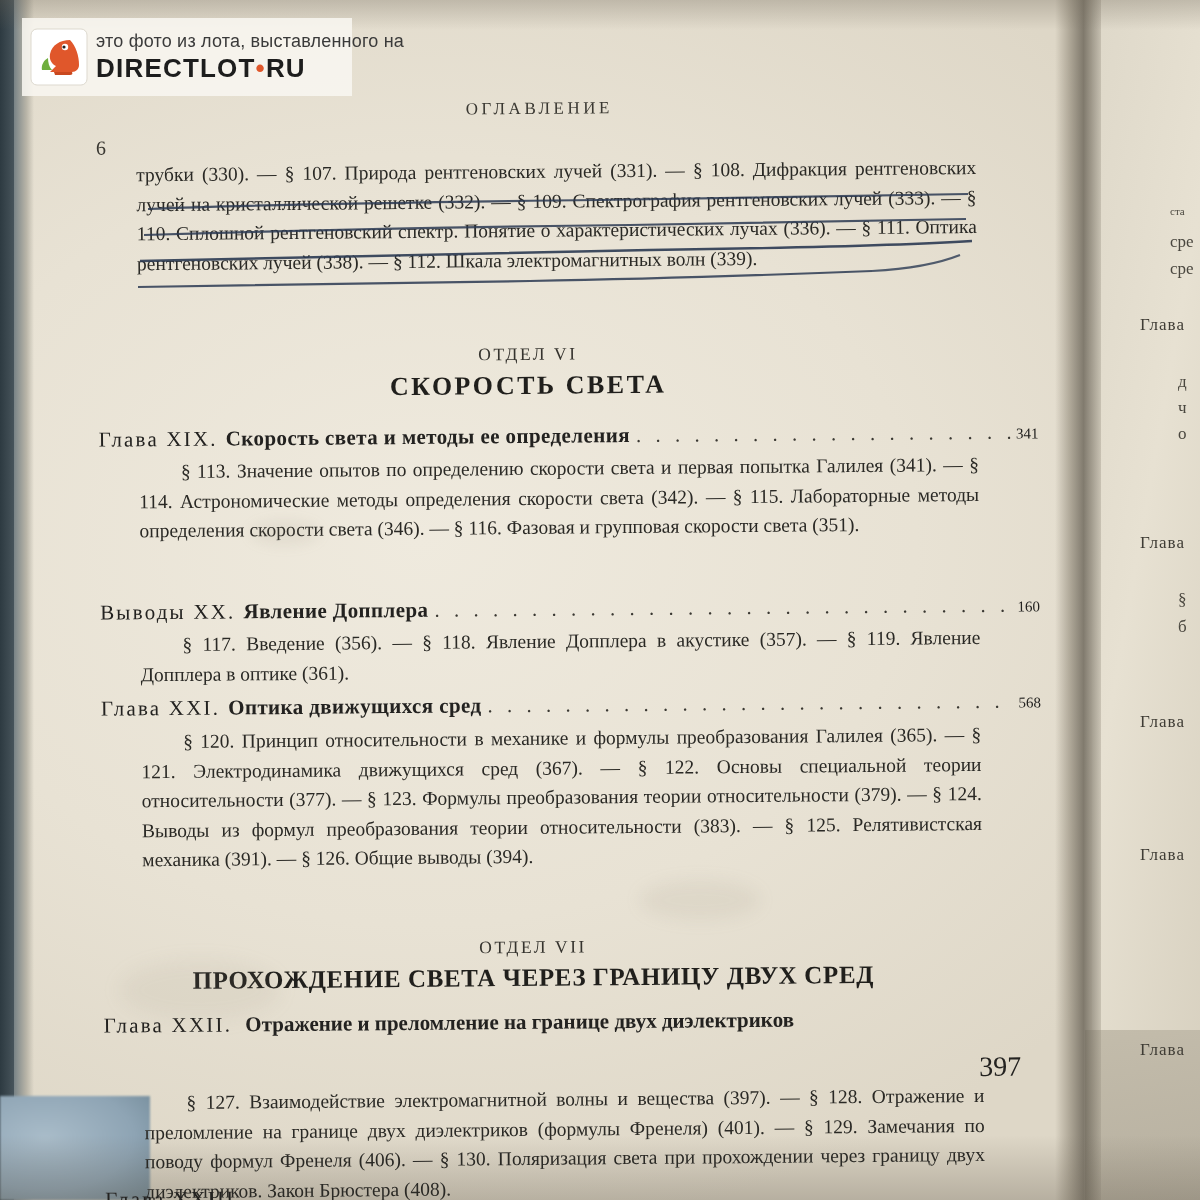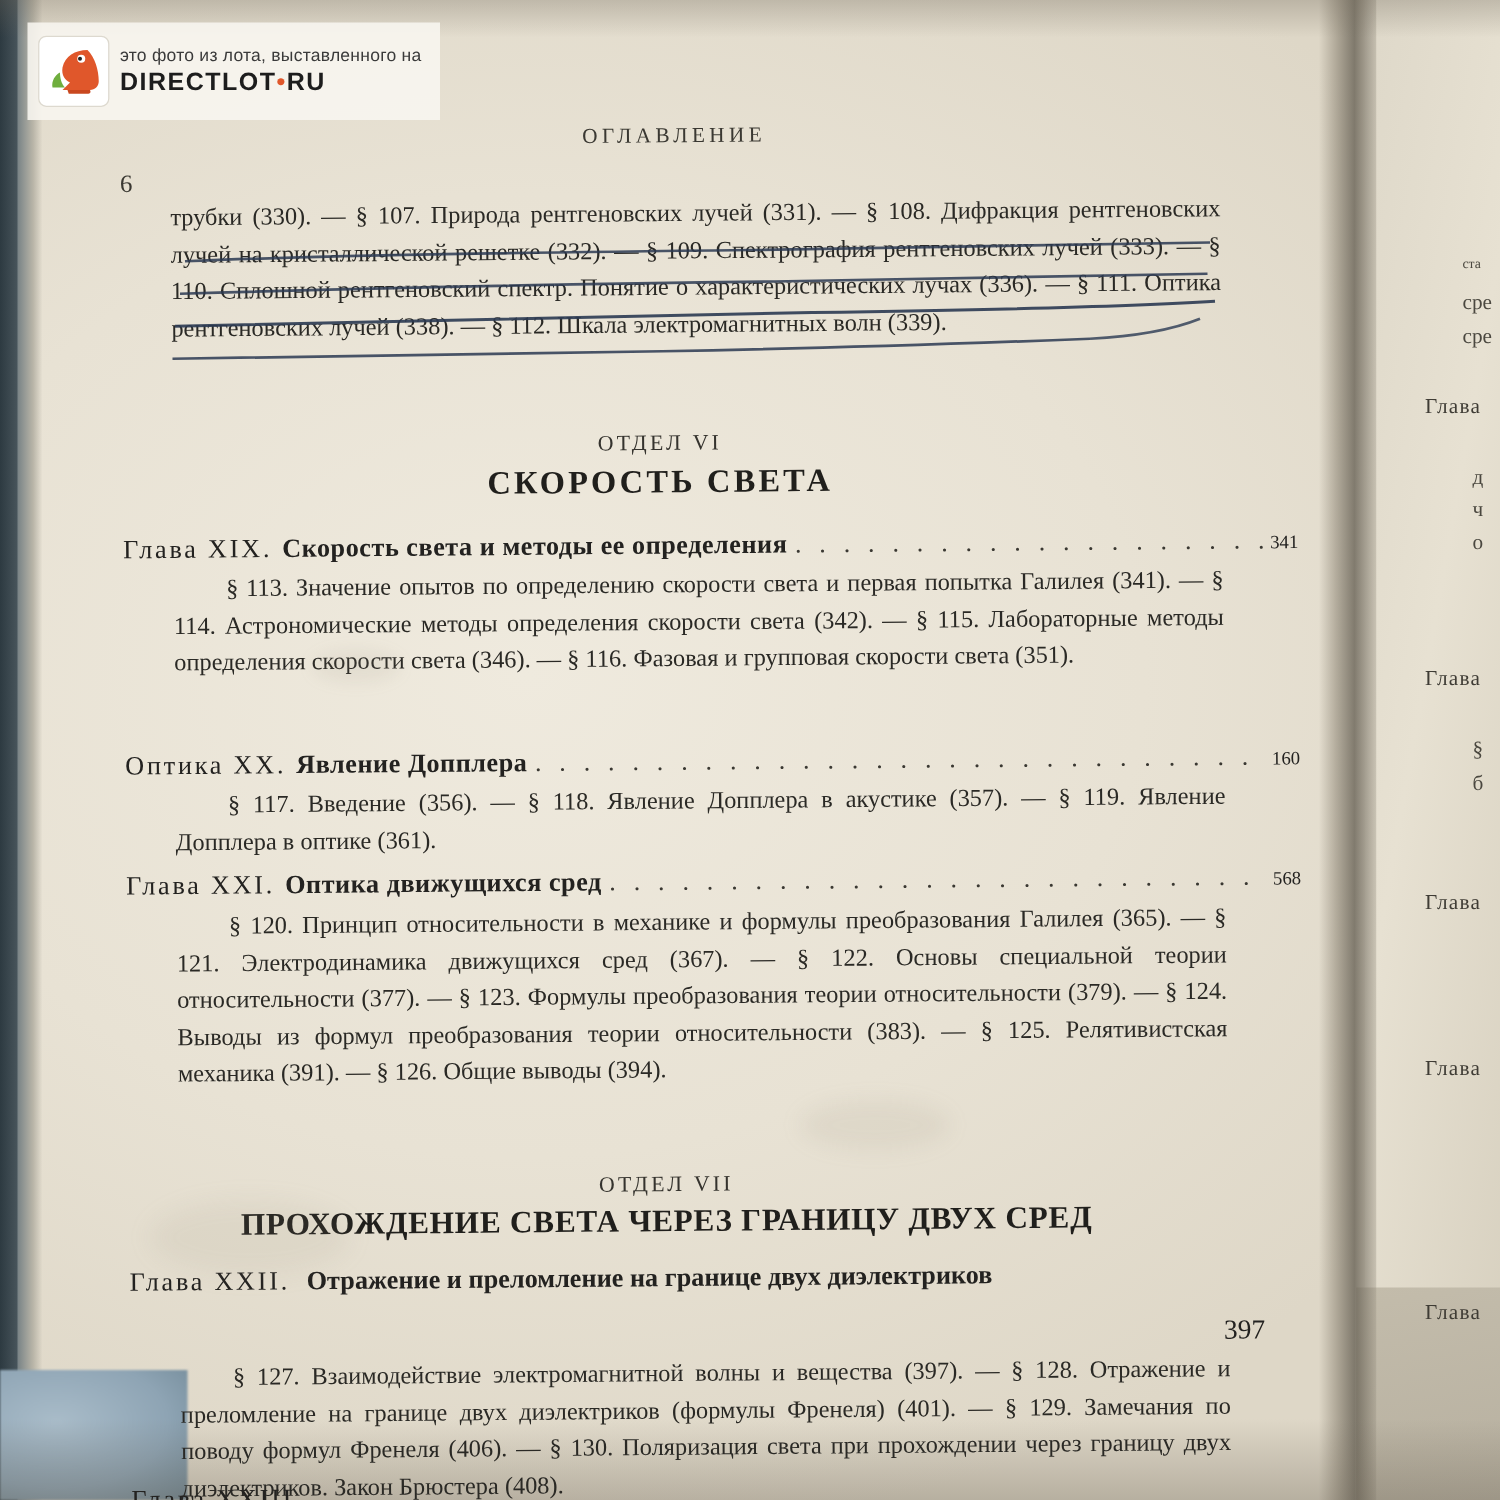--- a/index.html
+++ b/index.html
@@ -105,30 +105,30 @@
   .wm-logo {
     width: 58px; height: 58px;
     margin-right: 8px;
     position: relative;
     flex: 0 0 auto;
   }
   .wm-logo svg { display: block; }
   .wm-text { line-height: 1.05; }
   .wm-top {
     font-family: "Liberation Sans", sans-serif;
-    font-size: 14px;
+    font-size: 18px;
     color: #3a3a3a;
     letter-spacing: 0.2px;
     margin-bottom: 4px;
     white-space: nowrap;
   }
   .wm-brand {
     font-family: "Liberation Sans", sans-serif;
     font-weight: bold;
-    font-size: 20px;
+    font-size: 26px;
     color: #1d1d1d;
     letter-spacing: 1.2px;
     white-space: nowrap;
   }
   .wm-brand .dot { color: #e0572b; }
 
   
   .page-text {
     position: absolute;
     left: 0; top: 0;
@@ -232,21 +232,21 @@
     position: absolute;
     font-size: 21px;
     line-height: 31px;
     color: #232220;
     width: 900px;
   }
   .two-line-title .ch-label { letter-spacing: 2.2px; }
   .two-line-title b { font-weight: bold; }
   .page-right {
     position: absolute;
-    font-size: 22px;
+    font-size: 28px;
     color: #232220;
   }
 
   
   .blotch {
     position: absolute;
     border-radius: 50%;
     z-index: 11;
     pointer-events: none;
   }
@@ -286,21 +286,21 @@
 
     <div class="chapter-line" style="left:100px; top:425px; width:940px;">
       <span class="ch-label">Глава XIX.</span>
       <span class="ch-title">Скорость света и методы ее определения</span>
       <span class="ch-dots">. . . . . . . . . . . . . . . . . . . . . . . . . . .</span>
       <span class="ch-page">341</span>
     </div>
     <div class="block para-small indent" style="left:140px; top:455px; width:840px;">§ 113. Значение опытов по определению скорости света и первая попытка Галилея (341). — § 114. Астрономические методы определения скорости света (342). — § 115. Лабораторные методы определения скорости света (346). — § 116. Фазовая и групповая скорости света (351).</div>
 
     <div class="chapter-line" style="left:100px; top:598px; width:940px;">
-      <span class="ch-label">Оптика XX.</span>
+      <span class="ch-label">Выводы XX.</span>
       <span class="ch-title">Явление Допплера</span>
       <span class="ch-dots">. . . . . . . . . . . . . . . . . . . . . . . . . . . . . . . . . . . . .</span>
       <span class="ch-page">160</span>
     </div>
     <div class="block para-small indent" style="left:140px; top:628px; width:840px;">§ 117. Введение (356). — § 118. Явление Допплера в акустике (357). — § 119. Явление Допплера в оптике (361).</div>
 
     <div class="chapter-line" style="left:100px; top:694px; width:940px;">
       <span class="ch-label">Глава XXI.</span>
       <span class="ch-title">Оптика движущихся сред</span>
       <span class="ch-dots">. . . . . . . . . . . . . . . . . . . . . . . . . . . . . . . .</span>

